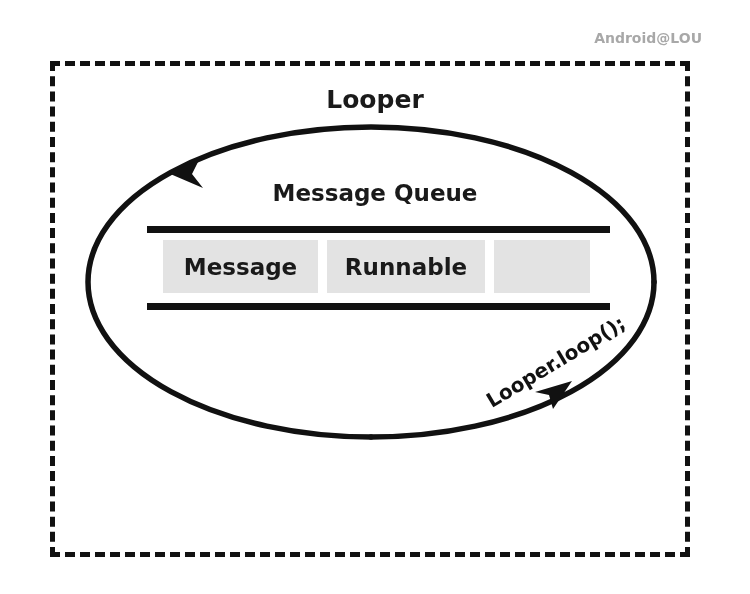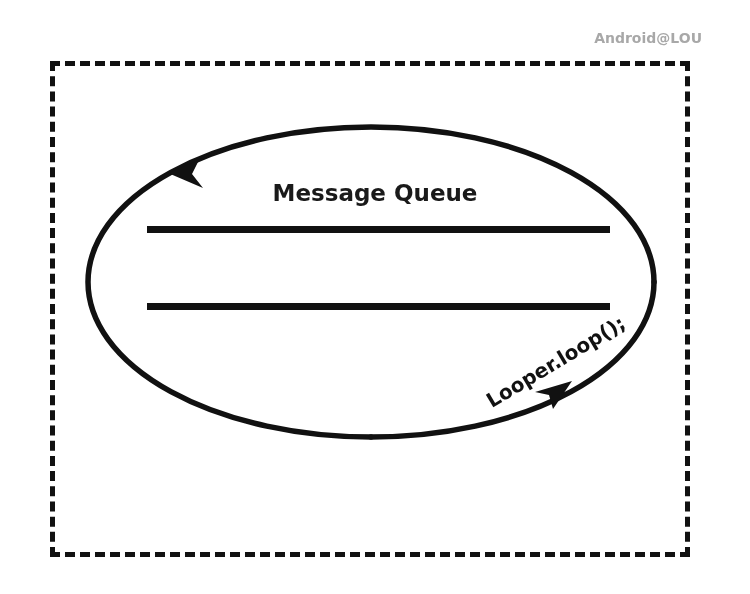--- a/index.html
+++ b/index.html
@@ -157,23 +157,29 @@
              A 283 155 0 0 1 654 282" fill="none" stroke="#111111" stroke-width="5.5" stroke-linecap="round"></path>
 
     <path d="M 654 282
              A 283 155 0 0 1 371 437" fill="none" stroke="#111111" stroke-width="5.5" stroke-linecap="round"></path>
 
     <path d="M 168 173 L 203 188 L 192 174 L 199 160 Z" fill="#111111"></path>
 
     <path d="M 572 381 L 535 392 L 549 395 L 553 409 Z" fill="#111111"></path>
   </svg>
 
+  <div id="looper-label">Looper</div>
 
   <div id="mq-label">Message Queue</div>
 
   <div id="queue-rail-top" class="queue-rail"></div>
 
+  <div id="queue-cells">
+    <div class="queue-cell cell-message">Message</div>
+    <div class="queue-cell cell-runnable">Runnable</div>
+    <div class="queue-cell cell-empty"></div>
+  </div>
 
   <div id="queue-rail-bottom" class="queue-rail"></div>
 
   <div id="loop-call-label">Looper.loop();</div>
 
 </div>
 
 </body></html>

